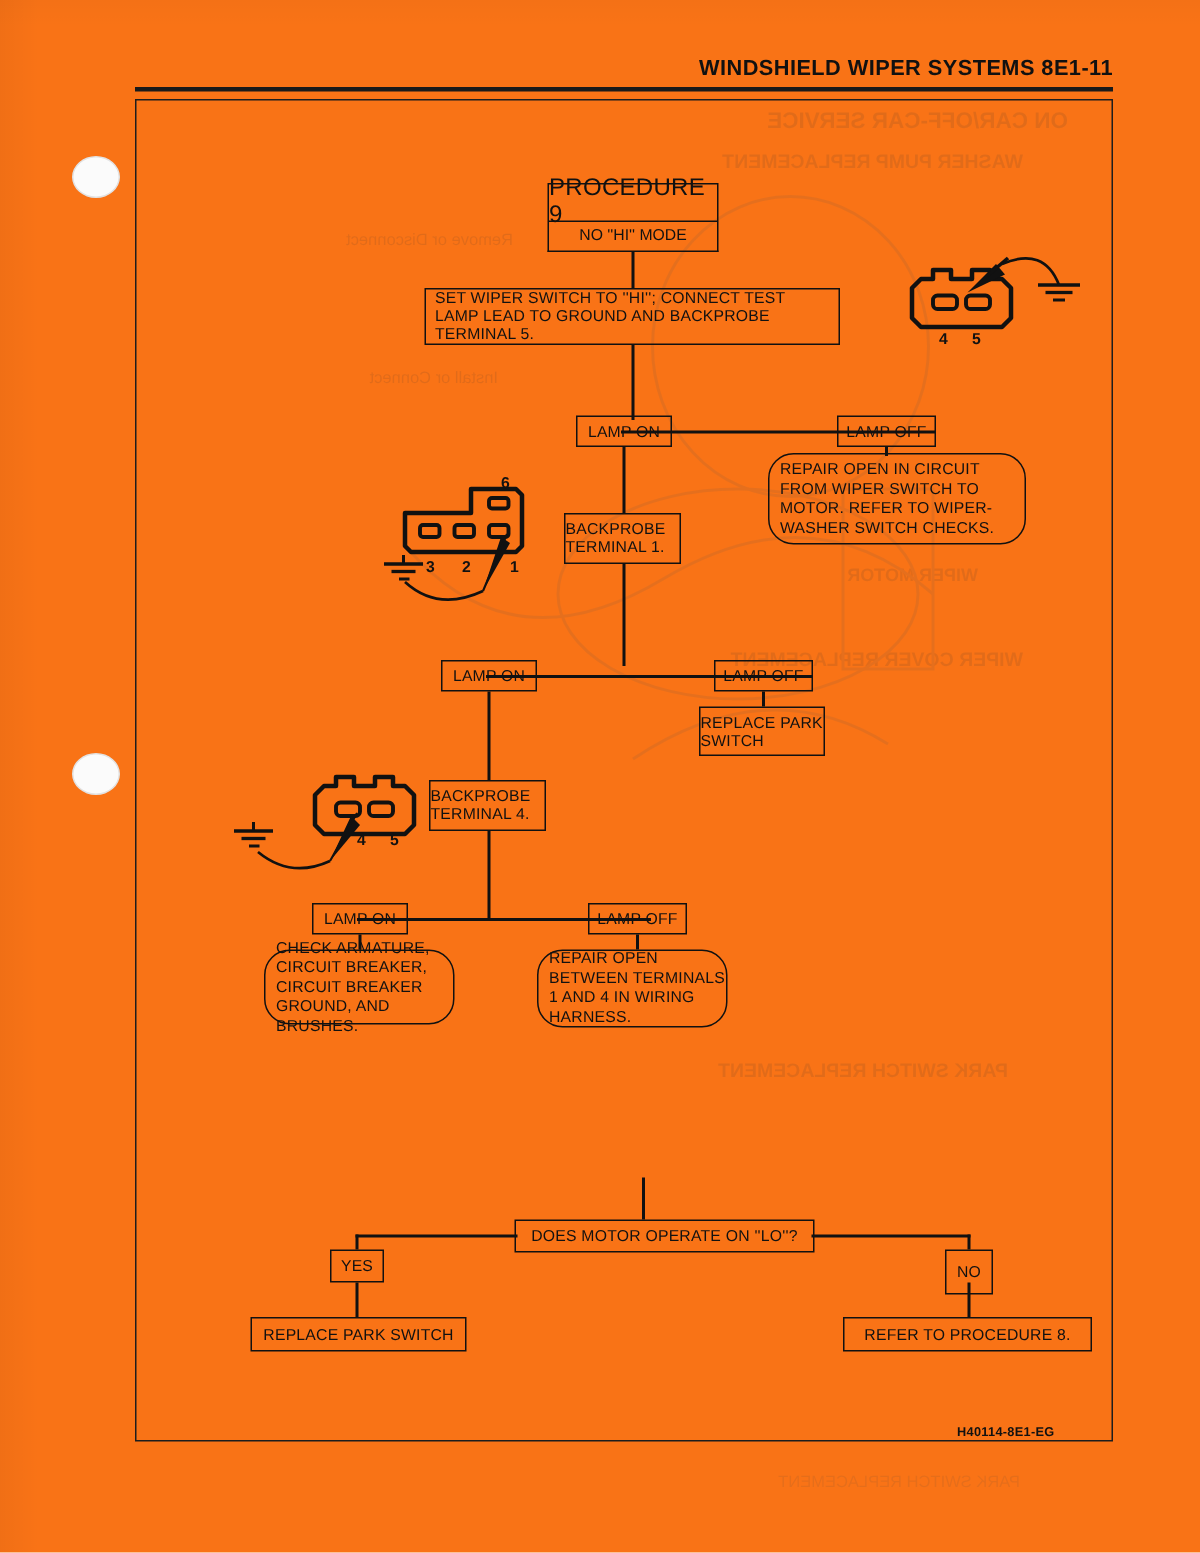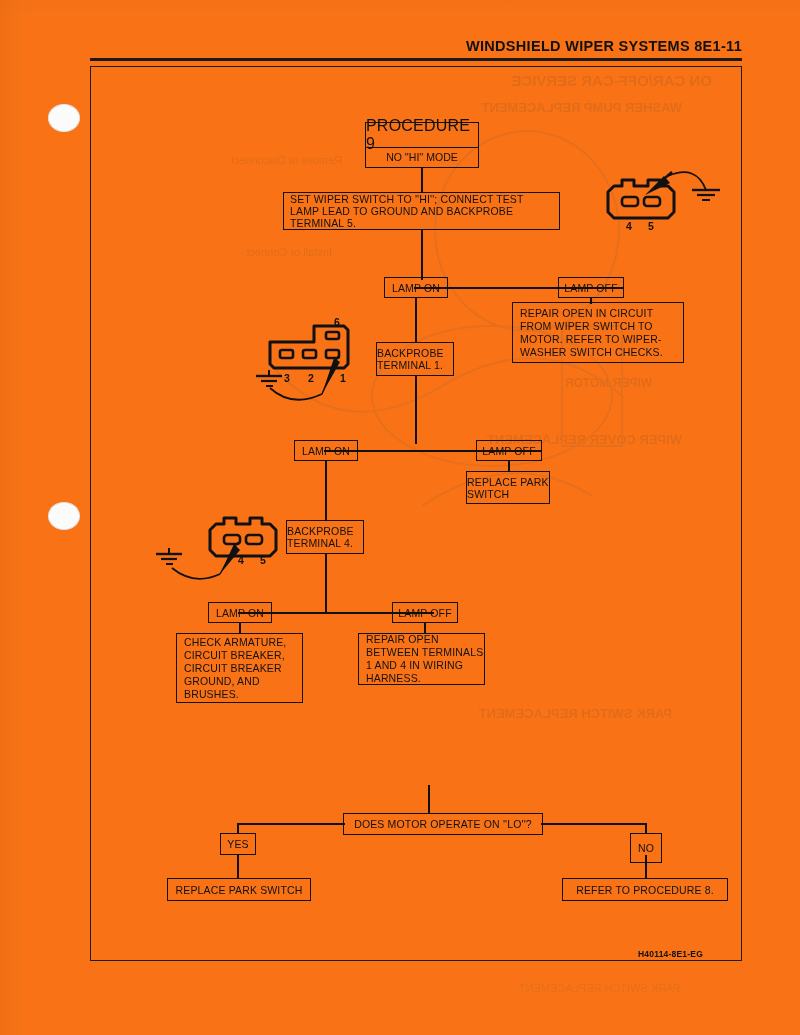--- a/index.html
+++ b/index.html
@@ -36,21 +36,21 @@
         transform:scaleX(-1);}
   .g{position:absolute;white-space:nowrap;color:#333;font-weight:bold;}
   #ghost2{position:absolute;left:0;top:960px;width:800px;height:75px;
         overflow:hidden;opacity:.10;pointer-events:none;transform:scaleX(-1);}
 
   
   .box{position:absolute;border:1.7px solid #111;background:transparent;
        box-sizing:border-box;display:flex;align-items:center;
        justify-content:center;text-align:left;
        font-size:10.5px;line-height:12px;letter-spacing:.15px;}
-  .box.left{justify-content:flex-start;text-align:left;padding-left:7px;}
+  .box.left{justify-content:flex-start;text-align:left;padding-left:7px;border-radius:17px;}
   .proc-title{position:absolute;border:1.7px solid #111;box-sizing:border-box;
        display:flex;align-items:center;justify-content:center;
        font-size:16px;font-weight:normal;letter-spacing:.2px;}
   .proc-sub{position:absolute;border:1.7px solid #111;border-top:none;
        box-sizing:border-box;display:flex;align-items:center;
        justify-content:center;text-align:center;font-size:10.5px;
        line-height:12.4px;}
 
   
   .ln{position:absolute;background:#111;}
@@ -194,21 +194,21 @@
     <span class="pinlabel" style="left:110px;top:52px;">5</span>
   </div>
 
   <div class="ln lnv" style="left:325px;top:554px;height:58px;"></div>
   <div class="ln lnh" style="left:238px;top:612px;width:196px;"></div>
 
   <div class="box" style="left:208px;top:602px;width:64px;height:21px;">LAMP ON</div>
   <div class="box" style="left:392px;top:602px;width:66px;height:21px;">LAMP OFF</div>
 
   <div class="ln lnv" style="left:239px;top:623px;height:10px;"></div>
-  <div class="box left" style="left:176px;top:633px;width:127px;height:70px;line-height:13px;">CHECK ARMATURE, CIRCUIT BREAKER, CIRCUIT BREAKER GROUND, AND BRUSHES.</div>
+  <div class="box left" style="left:176px;top:633px;width:127px;height:50px;line-height:13px;">CHECK ARMATURE, CIRCUIT BREAKER, CIRCUIT BREAKER GROUND, AND BRUSHES.</div>
 
   <div class="ln lnv" style="left:424px;top:623px;height:10px;"></div>
   <div class="box left" style="left:358px;top:633px;width:127px;height:52px;line-height:13px;">REPAIR OPEN BETWEEN TERMINALS 1 AND 4 IN WIRING HARNESS.</div>
 
 
   <div class="ln lnv" style="left:428px;top:785px;height:28px;"></div>
 
   <div class="box" style="left:343px;top:813px;width:200px;height:22px;">DOES MOTOR OPERATE ON ''LO''?</div>
 
   <div class="ln lnh" style="left:237px;top:823px;width:108px;"></div>

